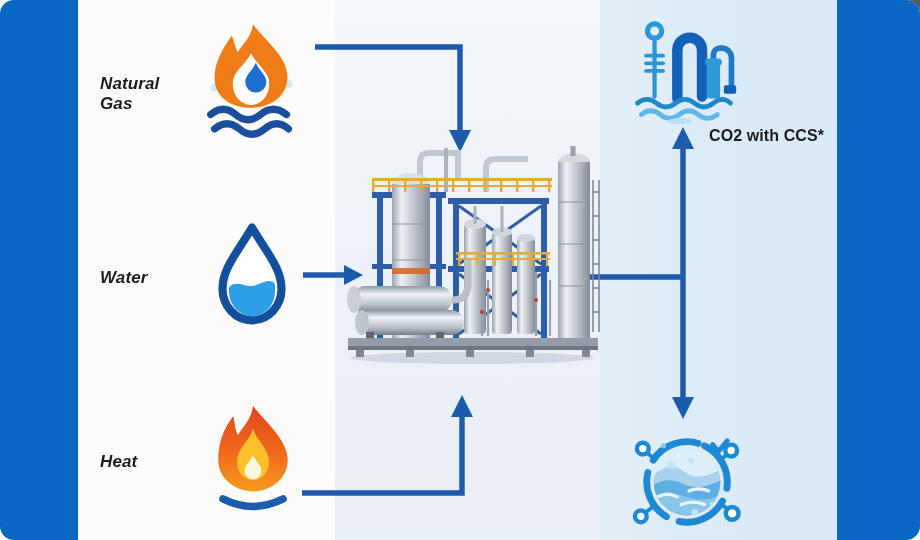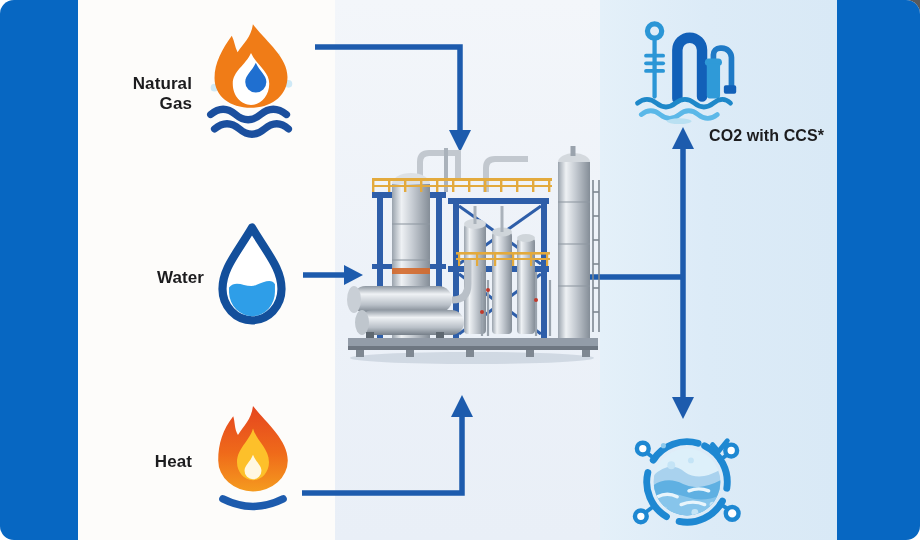--- a/index.html
+++ b/index.html
@@ -7,21 +7,21 @@
   .corner-dark{position:absolute;top:0;right:0;width:26px;height:26px;background:#58595b;}
   .card{position:absolute;inset:0;border-radius:14px;overflow:hidden;background:#fdfcfb;}
   .band{position:absolute;top:0;bottom:0;}
   .band-left-blue{left:0;width:78px;}
   .band-white{left:78px;width:257px;background:#fdfcfa;}
   .band-center{left:335px;width:265px;background:linear-gradient(180deg,#f3f6fa 0%,#ecf1f8 60%,#e9eff7 100%);}
   .band-light{left:600px;width:237px;background:linear-gradient(90deg,#e4f0f9 0%,#dcebf7 45%,#d9e9f6 100%);}
   .band-right-blue{left:837px;width:83px;}
   .abs{position:absolute;}
   .label{font-weight:700;color:#1c1c1e;font-size:17px;line-height:1.18;letter-spacing:.1px;}
-  .label-right{text-align:right;}
+  .label-right{font-style:italic;}
   .arrow-layer{position:absolute;inset:0;pointer-events:none;}
 </style>
 </head>
 <body>
 
 <div class="stage">
   <div class="corner-dark"></div>
 
   <div class="card">
 
@@ -41,21 +41,21 @@
       <g fill="#1d5bad">
         <polygon points="460,152 449,130 471,130"></polygon>
         <polygon points="363,275 344,265 344,285"></polygon>
         <polygon points="462,395 451,417 473,417"></polygon>
         <polygon points="683,127 672,149 694,149"></polygon>
         <polygon points="683,419 672,397 694,397"></polygon>
       </g>
     </svg>
 
     <div class="abs label label-right" style="left:100px;top:74px;width:92px;">Natural Gas</div>
-    <div class="abs label label-right" style="left:112px;top:268px;width:92px;">Water</div>
+    <div class="abs label label-right" style="left:100px;top:268px;width:92px;">Water</div>
     <div class="abs label label-right" style="left:100px;top:452px;width:92px;">Heat</div>
 
     <div class="abs label" style="left:709px;top:127px;font-size:16px;">CO2 with CCS*</div>
 
     <svg class="abs" style="left:203px;top:22px;" width="96" height="116" viewBox="0 0 100 120">
       <g fill="#cfe9f6">
         <path d="M16,50 q6,-8 4,-14 q8,6 2,16 Z"></path>
         <path d="M84,46 q-6,-8 -4,-14 q-8,6 -2,16 Z"></path>
         <circle cx="12" cy="68" r="4"></circle>
           <circle cx="89" cy="64" r="4"></circle>

